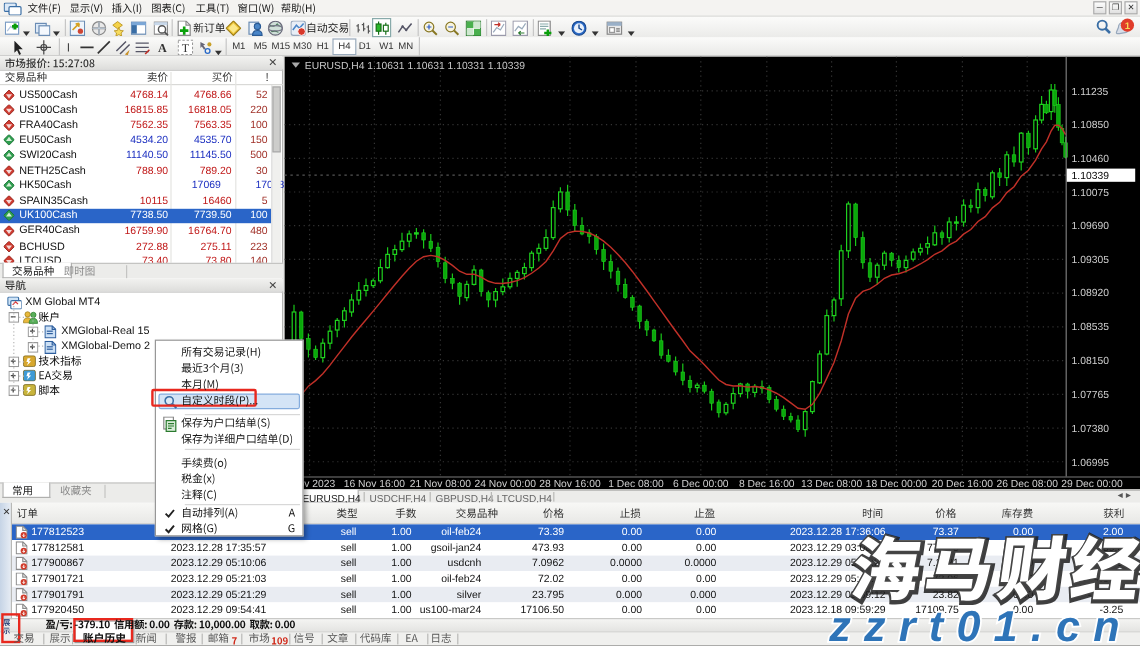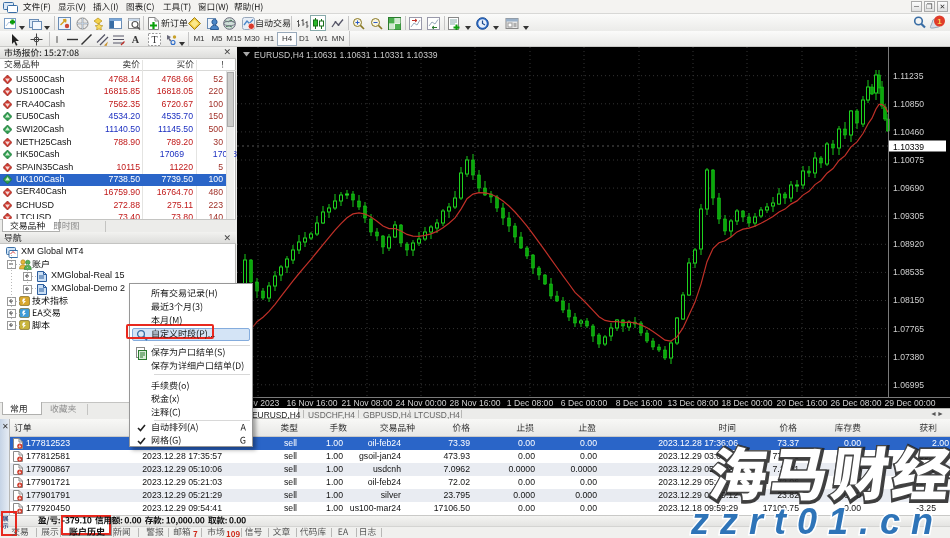--- a/index.html
+++ b/index.html
@@ -242,21 +242,21 @@
     <span class="num" style="position:absolute;right:33px;top:0.5px;color:#c01818">16818.05</span>
     <span class="num" style="position:absolute;right:3px;top:0.5px;color:#a03028">220</span>
   </div>
 <div style="position:absolute;left:0;top:98.2px;width:226px;height:12.6px;">
     <span style="position:absolute;left:3px;top:1.5px"><svg width="9" height="9" viewBox="0 0 9 9">
         <polygon points="4.5,0 9,4.5 4.5,9 0,4.5" fill="#cf3b30" stroke="#8e1f18" stroke-width="0.7"></polygon>
         <polygon points="4.5,7 7,3.6 2,3.6" fill="#f6d9d7"></polygon>
       </svg></span>
     <span style="position:absolute;left:16px;top:0.5px;color:#111">FRA40Cash</span>
     <span class="num" style="position:absolute;right:86px;top:0.5px;color:#c01818">7562.35</span>
-    <span class="num" style="position:absolute;right:33px;top:0.5px;color:#c01818">6720.67</span>
+    <span class="num" style="position:absolute;right:33px;top:0.5px;color:#c01818">7563.35</span>
     <span class="num" style="position:absolute;right:3px;top:0.5px;color:#a03028">100</span>
   </div>
 <div style="position:absolute;left:0;top:110.8px;width:226px;height:12.6px;">
     <span style="position:absolute;left:3px;top:1.5px"><svg width="9" height="9" viewBox="0 0 9 9">
         <polygon points="4.5,0 9,4.5 4.5,9 0,4.5" fill="#2e9e4f" stroke="#1a6e33" stroke-width="0.7"></polygon>
         <polygon points="4.5,2 7,5.4 2,5.4" fill="#d6efd6"></polygon>
       </svg></span>
     <span style="position:absolute;left:16px;top:0.5px;color:#111">EU50Cash</span>
     <span class="num" style="position:absolute;right:86px;top:0.5px;color:#1c2fc0">4534.20</span>
     <span class="num" style="position:absolute;right:33px;top:0.5px;color:#1c2fc0">4535.70</span>
@@ -292,21 +292,21 @@
     <span class="num" style="position:absolute;right:33px;top:0.5px;color:#1c2fc0">17078</span>
     <span class="num" style="position:absolute;right:3px;top:0.5px;color:#a03028">9</span>
   </div>
 <div style="position:absolute;left:0;top:161.2px;width:226px;height:12.6px;">
     <span style="position:absolute;left:3px;top:1.5px"><svg width="9" height="9" viewBox="0 0 9 9">
         <polygon points="4.5,0 9,4.5 4.5,9 0,4.5" fill="#cf3b30" stroke="#8e1f18" stroke-width="0.7"></polygon>
         <polygon points="4.5,7 7,3.6 2,3.6" fill="#f6d9d7"></polygon>
       </svg></span>
     <span style="position:absolute;left:16px;top:0.5px;color:#111">SPAIN35Cash</span>
     <span class="num" style="position:absolute;right:86px;top:0.5px;color:#c01818">10115</span>
-    <span class="num" style="position:absolute;right:33px;top:0.5px;color:#c01818">11220</span>
+    <span class="num" style="position:absolute;right:33px;top:0.5px;color:#c01818">16460</span>
     <span class="num" style="position:absolute;right:3px;top:0.5px;color:#a03028">5</span>
   </div>
 <div style="position:absolute;left:0;top:173.8px;width:226px;height:12.6px;background:#2a65c8;">
     <span style="position:absolute;left:3px;top:1.5px"><svg width="9" height="9" viewBox="0 0 9 9">
         <polygon points="4.5,0 9,4.5 4.5,9 0,4.5" fill="#2e9e4f" stroke="#1a6e33" stroke-width="0.7"></polygon>
         <polygon points="4.5,2 7,5.4 2,5.4" fill="#d6efd6"></polygon>
       </svg></span>
     <span style="position:absolute;left:16px;top:0.5px;color:#fff">UK100Cash</span>
     <span class="num" style="position:absolute;right:86px;top:0.5px;color:#fff">7738.50</span>
     <span class="num" style="position:absolute;right:33px;top:0.5px;color:#fff">7739.50</span>
@@ -647,21 +647,21 @@
     <span style="position:absolute;left:16px;top:1px">177812523</span>
     <span class="num" style="position:absolute;right:653px;top:1px">sell</span>
     <span class="num" style="position:absolute;right:607px;top:1px">1.00</span>
     <span class="num" style="position:absolute;right:549px;top:1px">oil-feb24</span>
     <span class="num" style="position:absolute;right:480px;top:1px">73.39</span>
     <span class="num" style="position:absolute;right:415px;top:1px">0.00</span>
     <span class="num" style="position:absolute;right:353px;top:1px">0.00</span>
     <span class="num" style="position:absolute;right:212px;top:1px">2023.12.28 17:36:06</span>
     <span class="num" style="position:absolute;right:151px;top:1px">73.37</span>
     <span class="num" style="position:absolute;right:89px;top:1px">0.00</span>
-    <span class="num" style="position:absolute;right:1px;top:1px">2.00</span>
+    <span class="num" style="position:absolute;right:14px;top:1px">2.00</span>
   </div>
 <div style="position:absolute;left:10px;top:450px;width:940px;height:13.0px;background:#fff;color:#111;font-size:8.8px">
     <span style="position:absolute;left:3px;top:1px"><svg width="10" height="11" viewBox="0 0 10 11">
         <path d="M0.5 0.5 H6 L9.5 4 V10.5 H0.5 Z" fill="#fff" stroke="#8a8a8a"></path>
         <path d="M6 0.5 V4 H9.5" fill="none" stroke="#8a8a8a"></path>
         <circle cx="6.8" cy="8" r="2.6" fill="#d03a2a"></circle>
         <path d="M6.8 6.7 V9.1 M5.8 8.2 L6.8 9.3 L7.8 8.2" stroke="#fff" stroke-width="0.8" fill="none"></path>
       </svg></span>
     <span style="position:absolute;left:16px;top:1px">177812581</span>
     <span class="num" style="position:absolute;right:728px;top:1px">2023.12.28 17:35:57</span>

